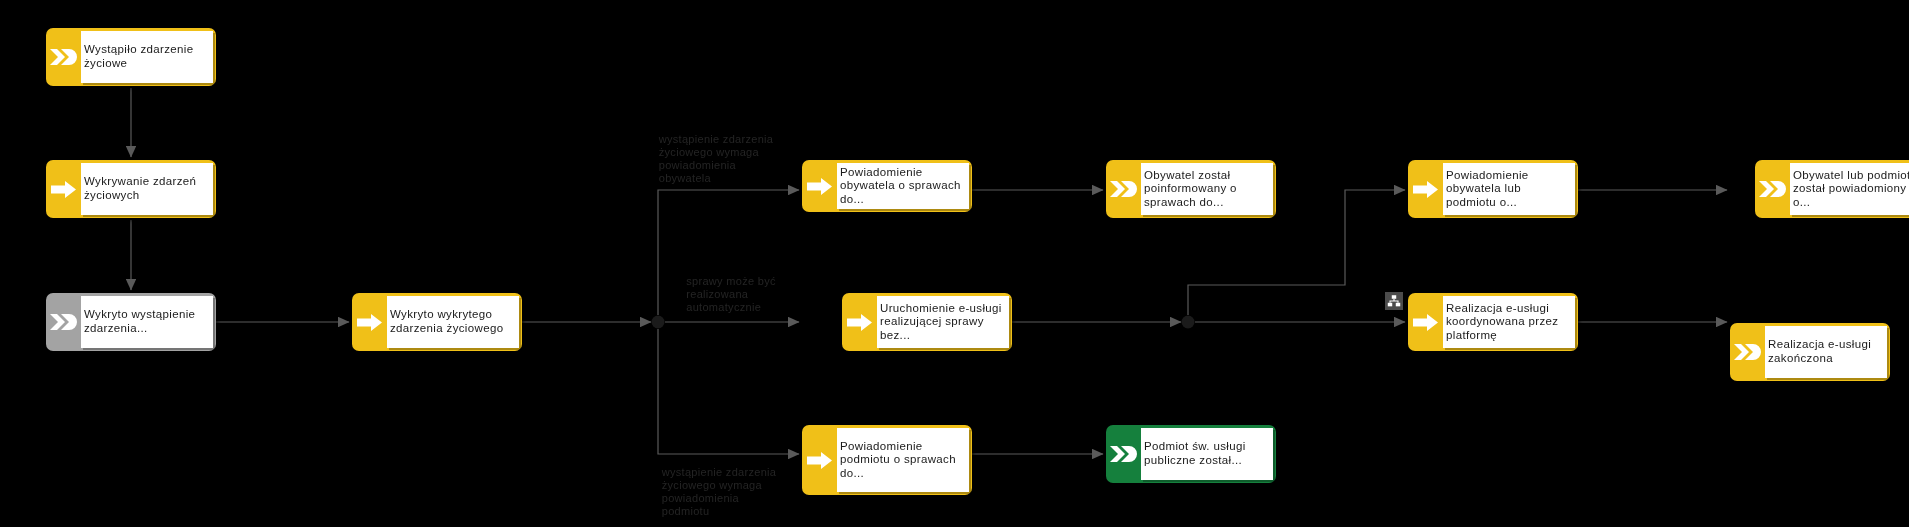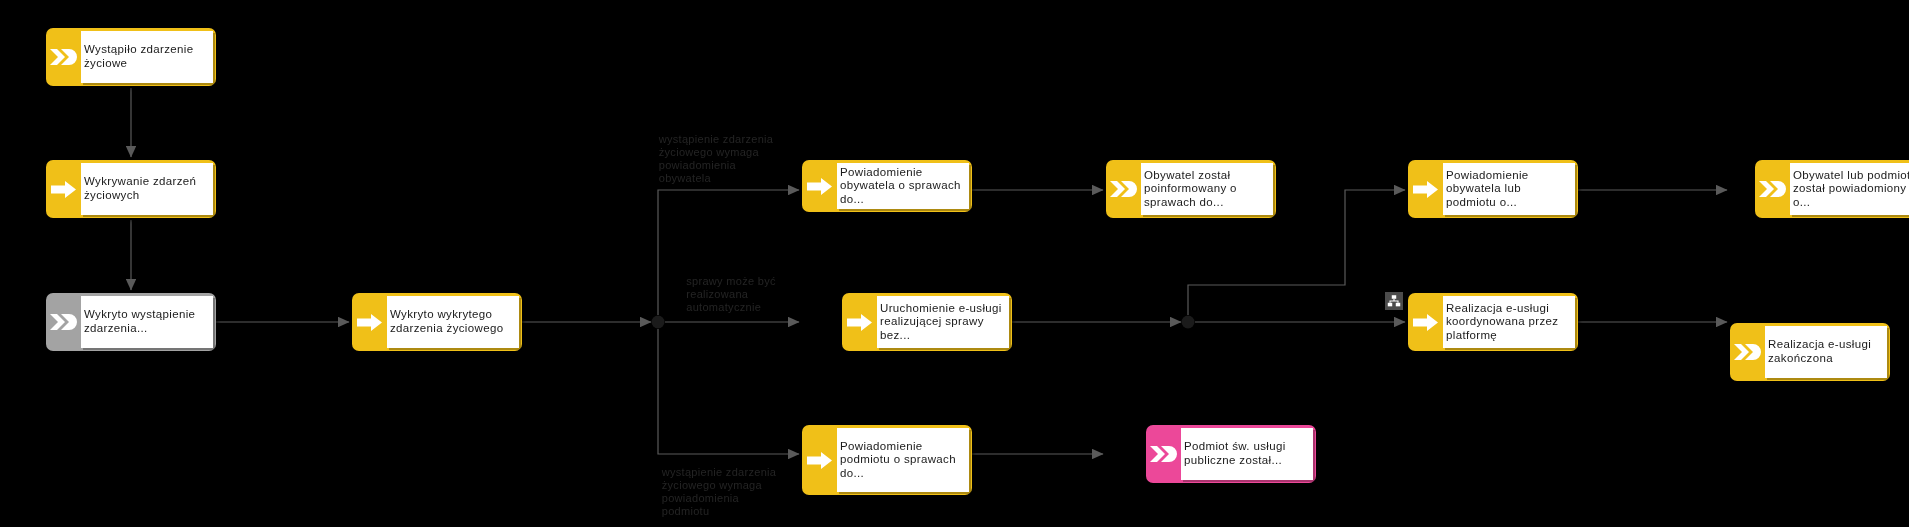--- a/index.html
+++ b/index.html
@@ -116,21 +116,21 @@
     <div class="node event" style="left: 1106px; top: 160px; width: 170px; height: 58px; background: rgb(240, 192, 24);">
       <span class="icon">
         <svg width="30" height="20" viewBox="0 0 30 20">
           <path d="M1 2 h7 l8 8 -8 8 h-7 l8 -8 z" fill="#fff"></path>
           <path d="M12 2 h8 a8 8 0 0 1 0 16 h-8 l8 -8 z" fill="#fff"></path>
         </svg>
       </span>
       <span class="panel"></span>
       <span class="label">Obywatel został poinformowany o sprawach do...</span>
     </div>
-    <div class="node event" style="left: 1106px; top: 425px; width: 170px; height: 58px; background: #ec4899; margin-left: 40px;">
+    <div class="node event" style="left: 1106px; top: 425px; width: 170px; height: 58px; background: #15803d;">
       <span class="icon">
         <svg width="30" height="20" viewBox="0 0 30 20">
           <path d="M1 2 h7 l8 8 -8 8 h-7 l8 -8 z" fill="#fff"></path>
           <path d="M12 2 h8 a8 8 0 0 1 0 16 h-8 l8 -8 z" fill="#fff"></path>
         </svg>
       </span>
       <span class="panel"></span>
       <span class="label">Podmiot św. usługi publiczne został...</span>
     </div>
     <div class="node process" style="left: 1408px; top: 160px; width: 170px; height: 58px; background: rgb(240, 192, 24);">

